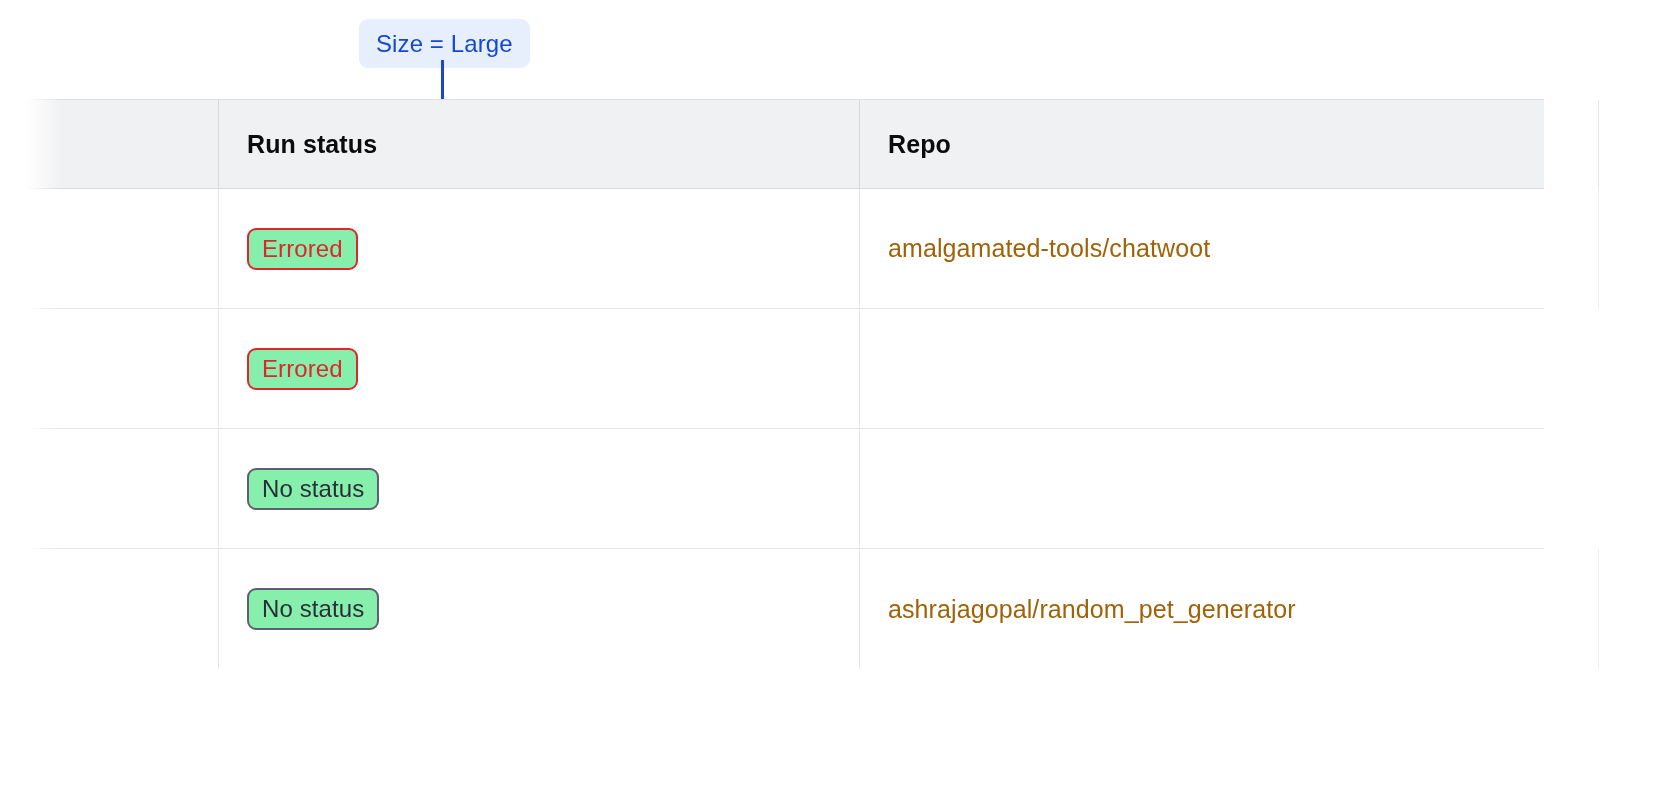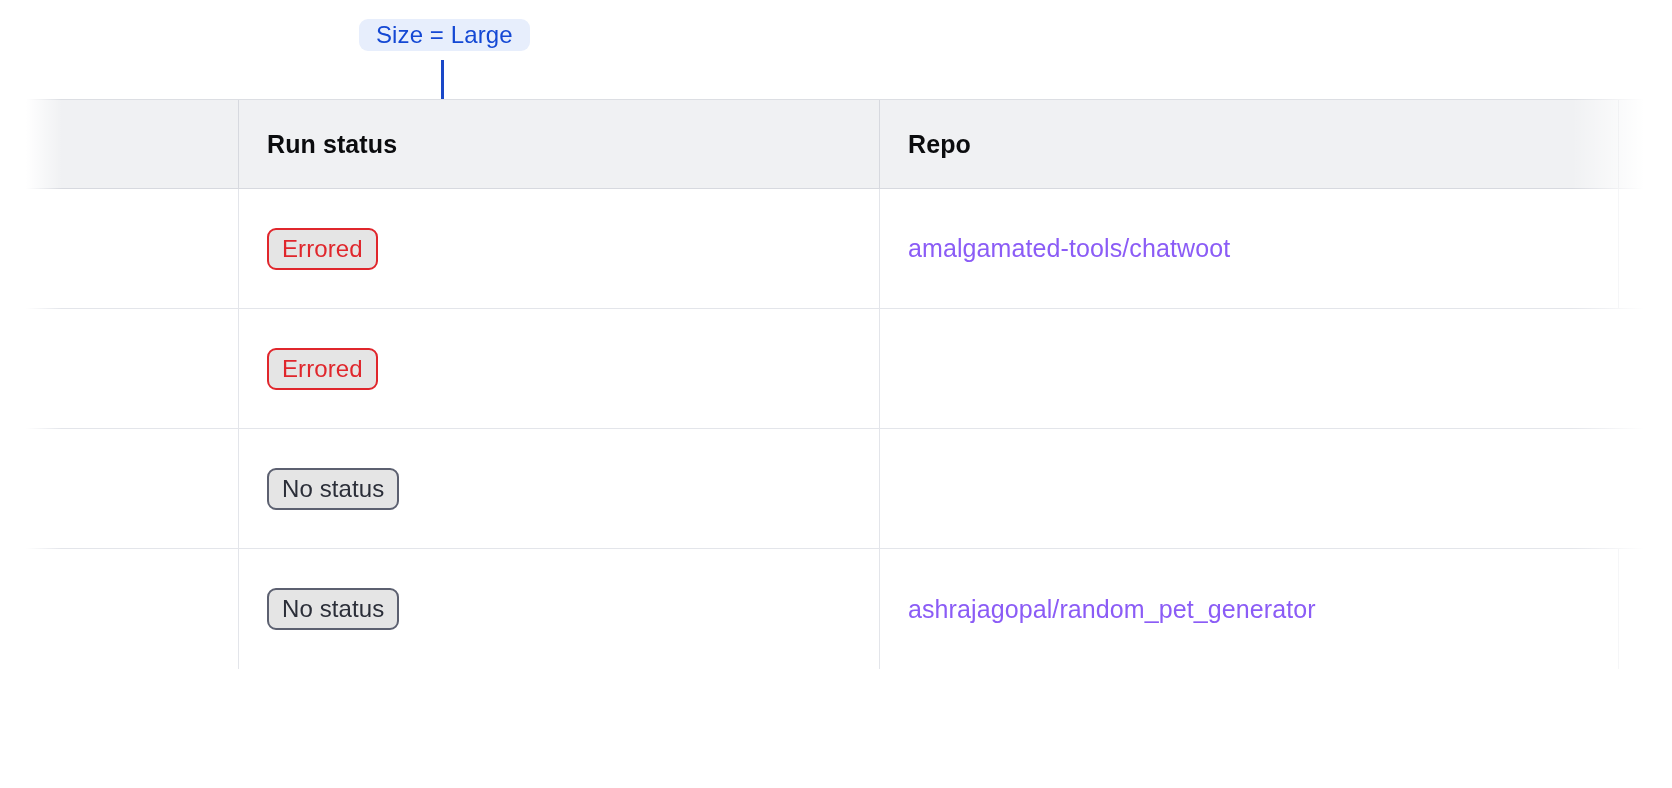--- a/index.html
+++ b/index.html
@@ -7,37 +7,37 @@
     width:1672px; height:788px;
     background:#ffffff;
     font-family:"Liberation Sans", sans-serif;
     overflow:hidden;
   }
   #stage { position:relative; width:1672px; height:788px; background:#fff; overflow:hidden; }
 
   
   .annot-pill{
     position:absolute; left:359px; top:19px;
-    height:32px; padding:0 17px;
+    height:49px; padding:0 17px;
     display:flex; align-items:center; justify-content:center;
     background:#e7eefc; border-radius:9px;
     font-size:24px; letter-spacing:.1px; color:#1448d4; white-space:nowrap;
   }
   .annot-line{
     position:absolute; left:441px; top:60px;
     width:3px; height:192px; background:#1a48c8;
   }
   .annot-dot{
     position:absolute; left:436px; top:246px;
     width:12px; height:12px; border-radius:50%; background:#1a48c8;
   }
 
   
   .table-wrap{ position:absolute; left:0; top:99px; width:1672px; height:689px; }
-  .trow{ display:flex; width:1672px;padding-left:20px; }
+  .trow{ display:flex; width:1544px; }
   .trow.header{
     height:90px; background:#f0f1f3;
     border-top:1px solid #dcdee3; border-bottom:1px solid #d7d9df;
   }
   .trow.body{ height:120px; background:#fff; border-bottom:1px solid #e3e5ea; }
   .trow.body.last{ border-bottom:none; }
 
   .cell{ display:flex; align-items:center; height:100%; }
   .c-sel{ width:218px; flex:0 0 218px; }
   .c-status{
@@ -45,28 +45,28 @@
     border-left:1px solid #d7d9df; padding-left:28px;
   }
   .c-repo{
     width:739px; flex:0 0 739px;
     border-left:1px solid #d7d9df; padding-left:28px;align-items:center;
   }
   .c-tail{ flex:1 1 auto; border-left:1px solid #d7d9df; }
   .trow.body .c-status, .trow.body .c-repo, .trow.body .c-tail{ border-left:1px solid #e3e5ea; }
 
   .th{ font-size:25px; font-weight:bold; color:#0b0c0e; letter-spacing:.1px; }
-  .repo-text{ font-size:25px; color:#8b5cf6; letter-spacing:.1px; white-space:nowrap; }
+  .repo-text{ font-size:25px; color:#a16207; letter-spacing:.1px; white-space:nowrap; }
 
   
   .badge{
     display:inline-flex; align-items:center; justify-content:center;
     height:42px; padding:0 13px;
     border:2px solid; border-radius:9px;
-    font-size:24px; letter-spacing:.1px; white-space:nowrap; background:#e5e5e5;
+    font-size:24px; letter-spacing:.1px; white-space:nowrap; background:#86efac;
   }
   .badge.errored{ border-color:#e0262c; color:#e0262c; }
   .badge.policy{ border-color:#c25608; color:#c25608; }
   .badge.nostatus{ border-color:#5c6070; color:#2b2e38; }
 
   
   .fade-left{
     position:absolute; left:0; top:0; width:62px; height:788px;
     background:linear-gradient(to right,#fff 0%,#fff 42%,rgba(255,255,255,0) 100%);
     pointer-events:none;

